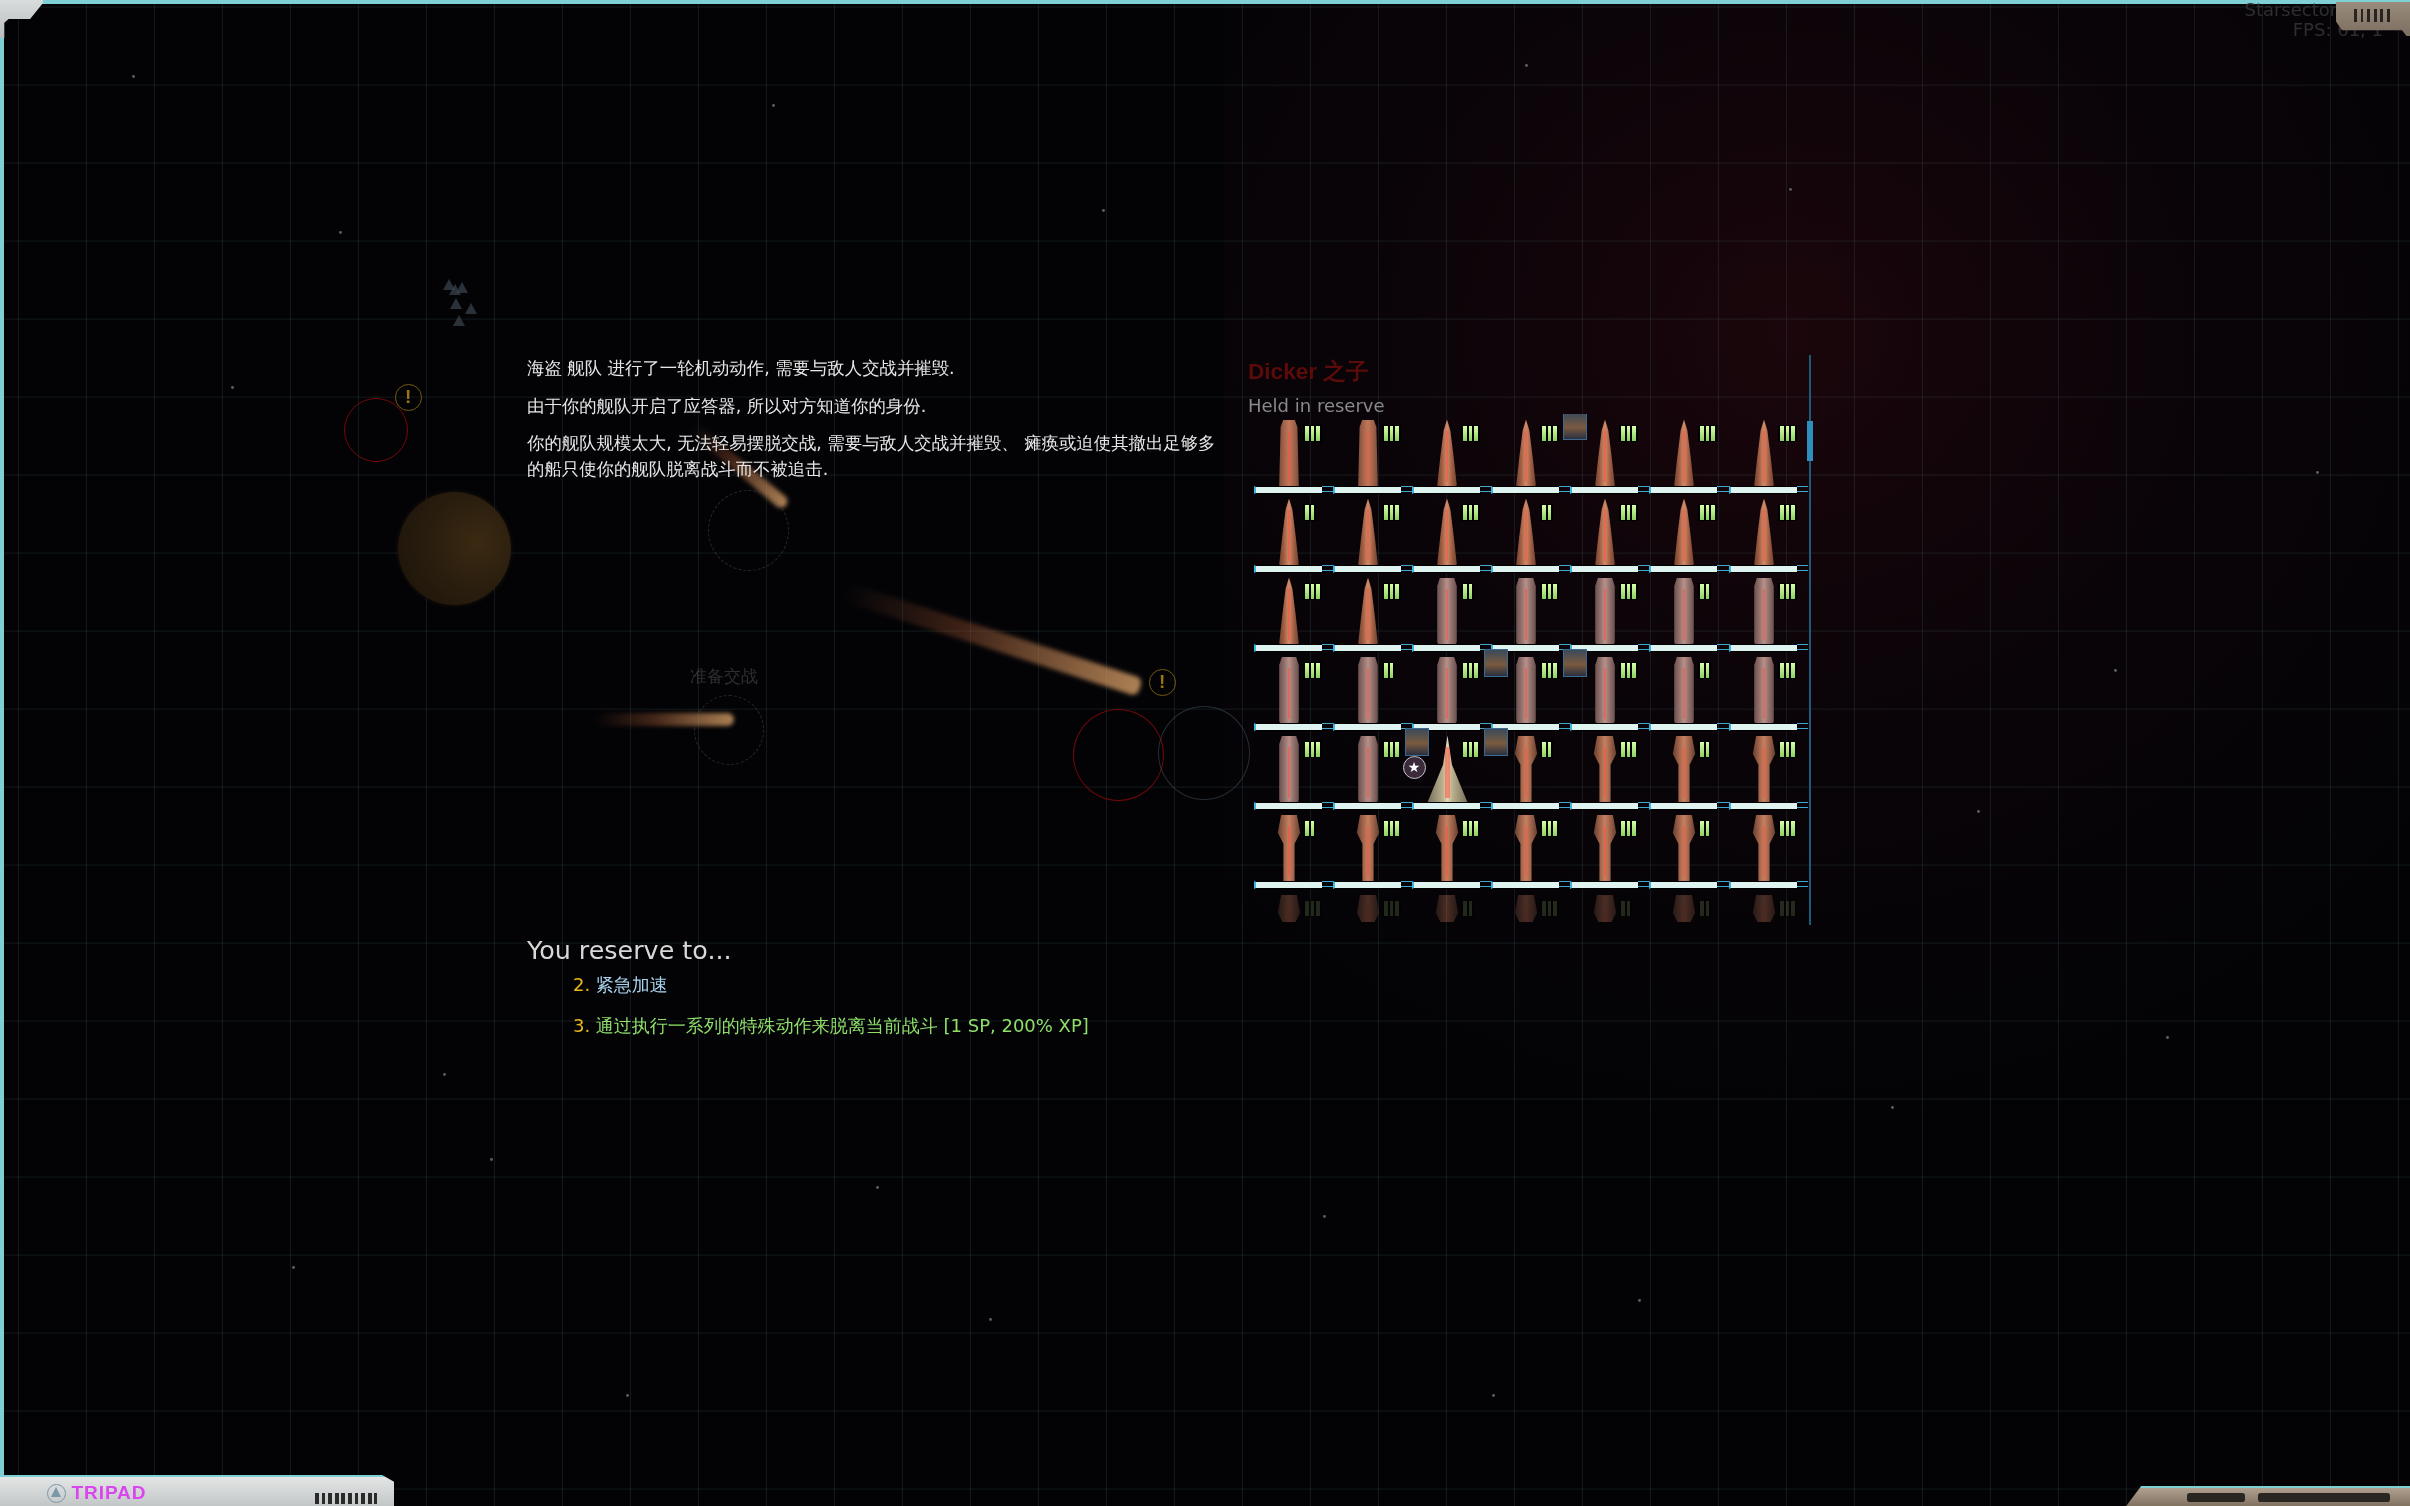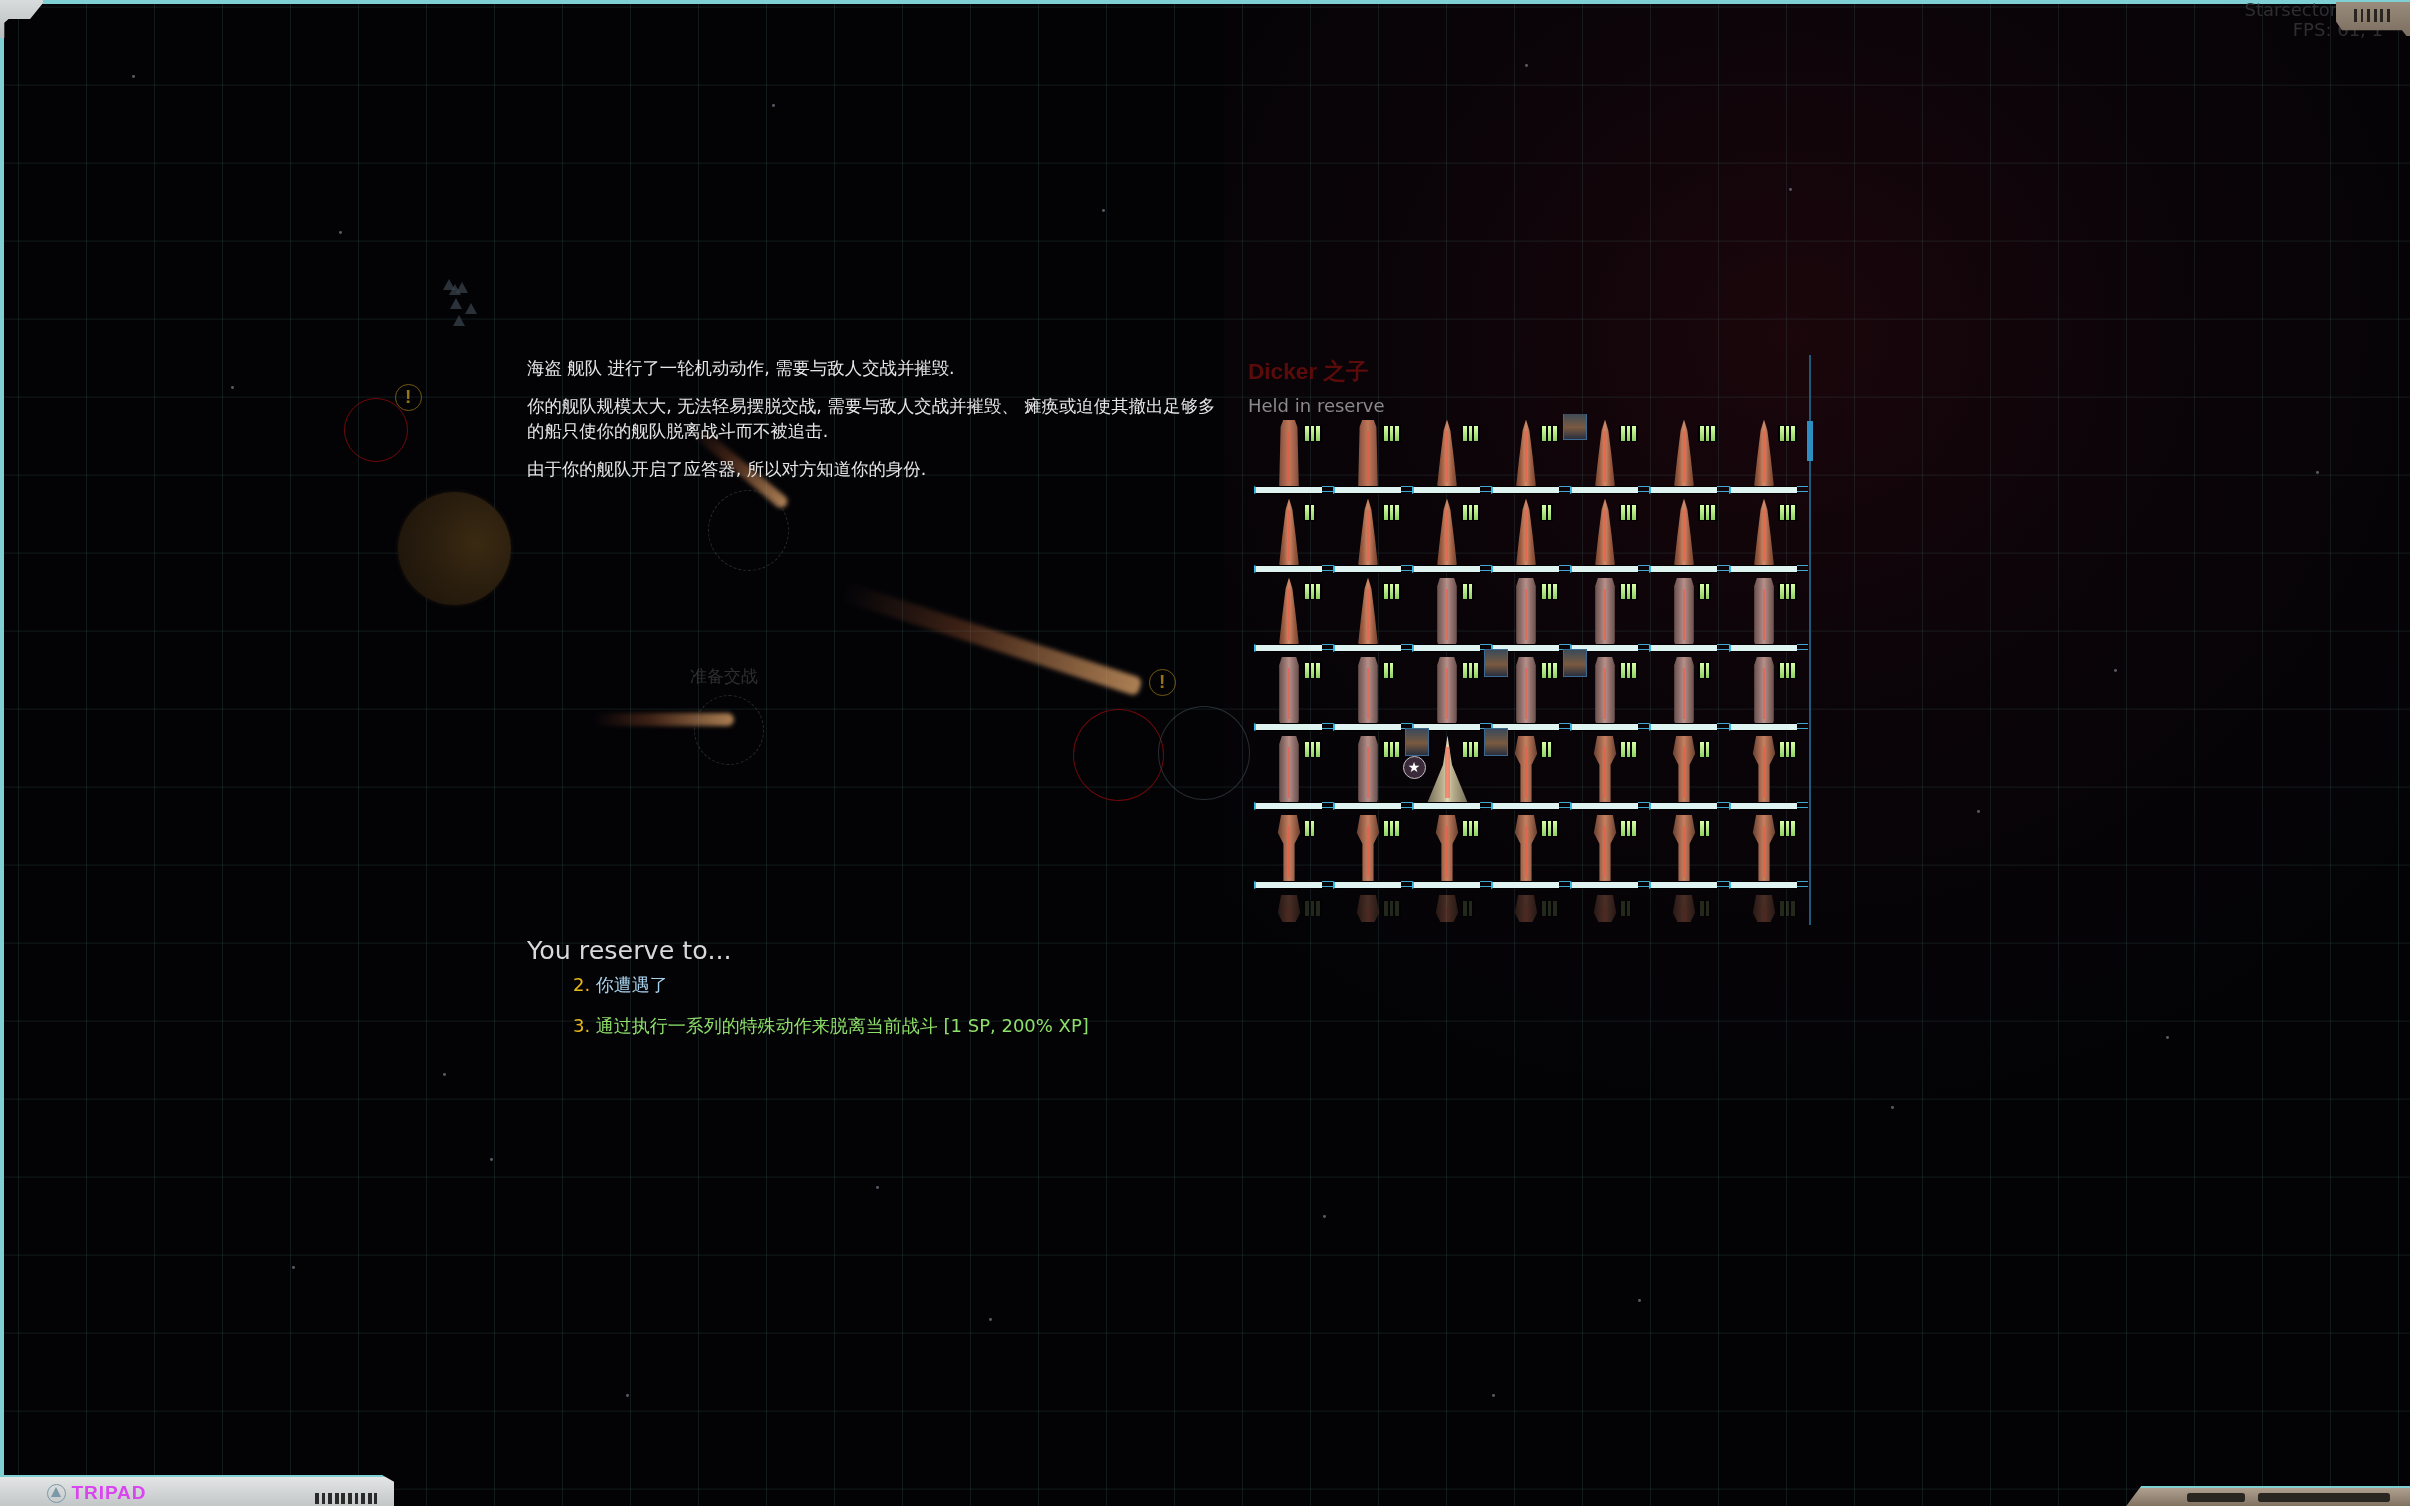--- a/index.html
+++ b/index.html
@@ -172,28 +172,28 @@
 <div class="bottom-left-panel"></div>
 <div class="bl-logo"><span class="bl-logo-icon"></span><span>TRIPAD</span></div>
 <div class="bl-vents"></div>
 
 <div class="bottom-right-panel"></div>
 <div class="br-detail" style="left:2187px;width:58px;"></div>
 <div class="br-detail" style="left:2258px;width:132px;"></div>
 
 <div class="dialog-text">
   <div class="para">海盗 舰队 进行了一轮机动动作, 需要与敌人交战并摧毁.</div>
+  <div class="para">由于你的舰队开启了应答器, 所以对方知道你的身份.</div>
   <div class="para">你的舰队规模太大, 无法轻易摆脱交战, 需要与敌人交战并摧毁、 瘫痪或迫使其撤出足够多的船只使你的舰队脱离战斗而不被追击.</div>
-  <div class="para">由于你的舰队开启了应答器, 所以对方知道你的身份.</div>
 </div>
 
 <div class="decide">You reserve to...</div>
 <div class="options">
   <div class="option">
-    <span class="num">2.</span><span class="txt">你遭遇了</span>
+    <span class="num">2.</span><span class="txt">紧急加速</span>
   </div>
   <div class="option green">
     <span class="num">3.</span><span class="txt">通过执行一系列的特殊动作来脱离当前战斗 [1 SP, 200% XP]</span>
   </div>
 </div>
 
 <div class="fleet-title">Dicker 之子</div>
 <div class="fleet-sub">Held in reserve</div>
 <div class="ship-grid" id="ship-grid">
     <div class="cell" style="left: 0px; top: 0px;">

